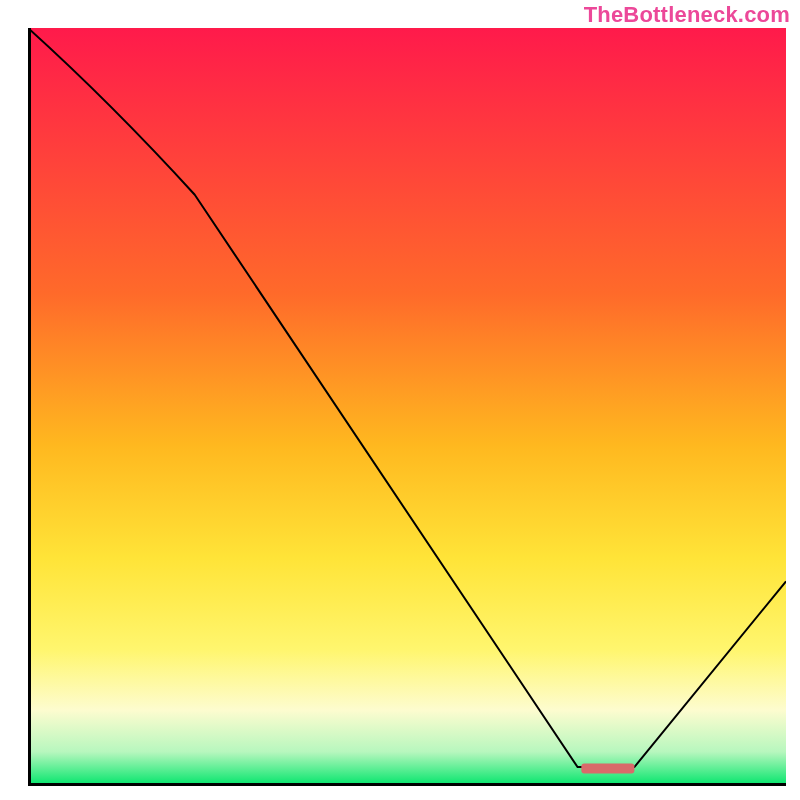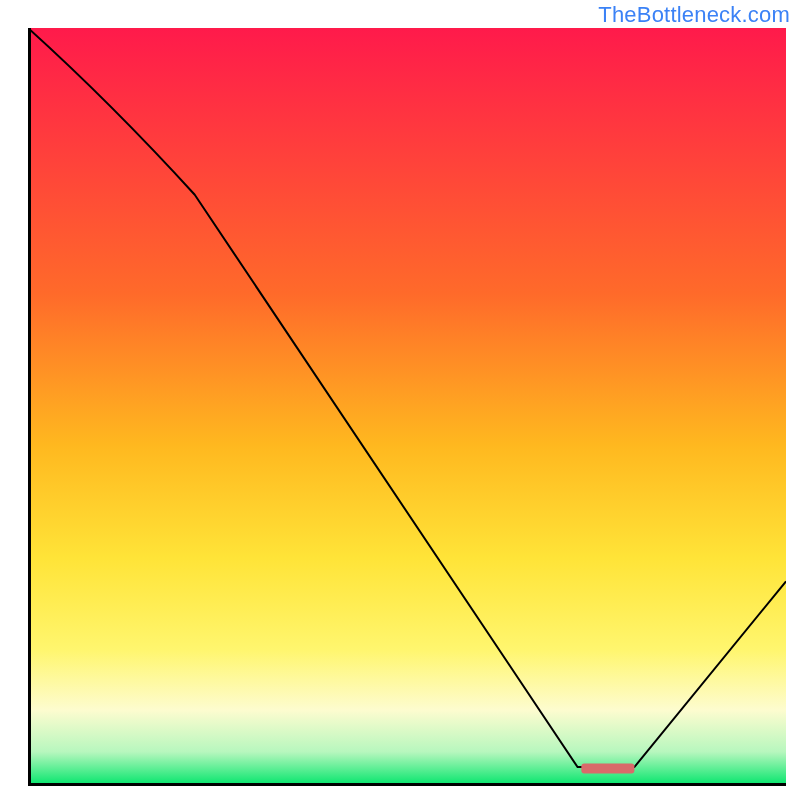--- a/index.html
+++ b/index.html
@@ -8,23 +8,23 @@
     width: 800px;
     height: 800px;
     background: #ffffff;
     position: relative;
     font-family: Arial, Helvetica, sans-serif;
   }
   .watermark {
     position: absolute;
     top: 2px;
     right: 10px;
-    color: #3b82f6;
+    color: #ec4899;
     font-size: 22px;
-    font-weight: 400;
+    font-weight: 700;
     letter-spacing: 0.2px;
   }
   .plot-area {
     position: absolute;
     left: 28px;
     top: 28px;
     width: 758px;
     height: 758px;
   }
   .plot-area svg {

